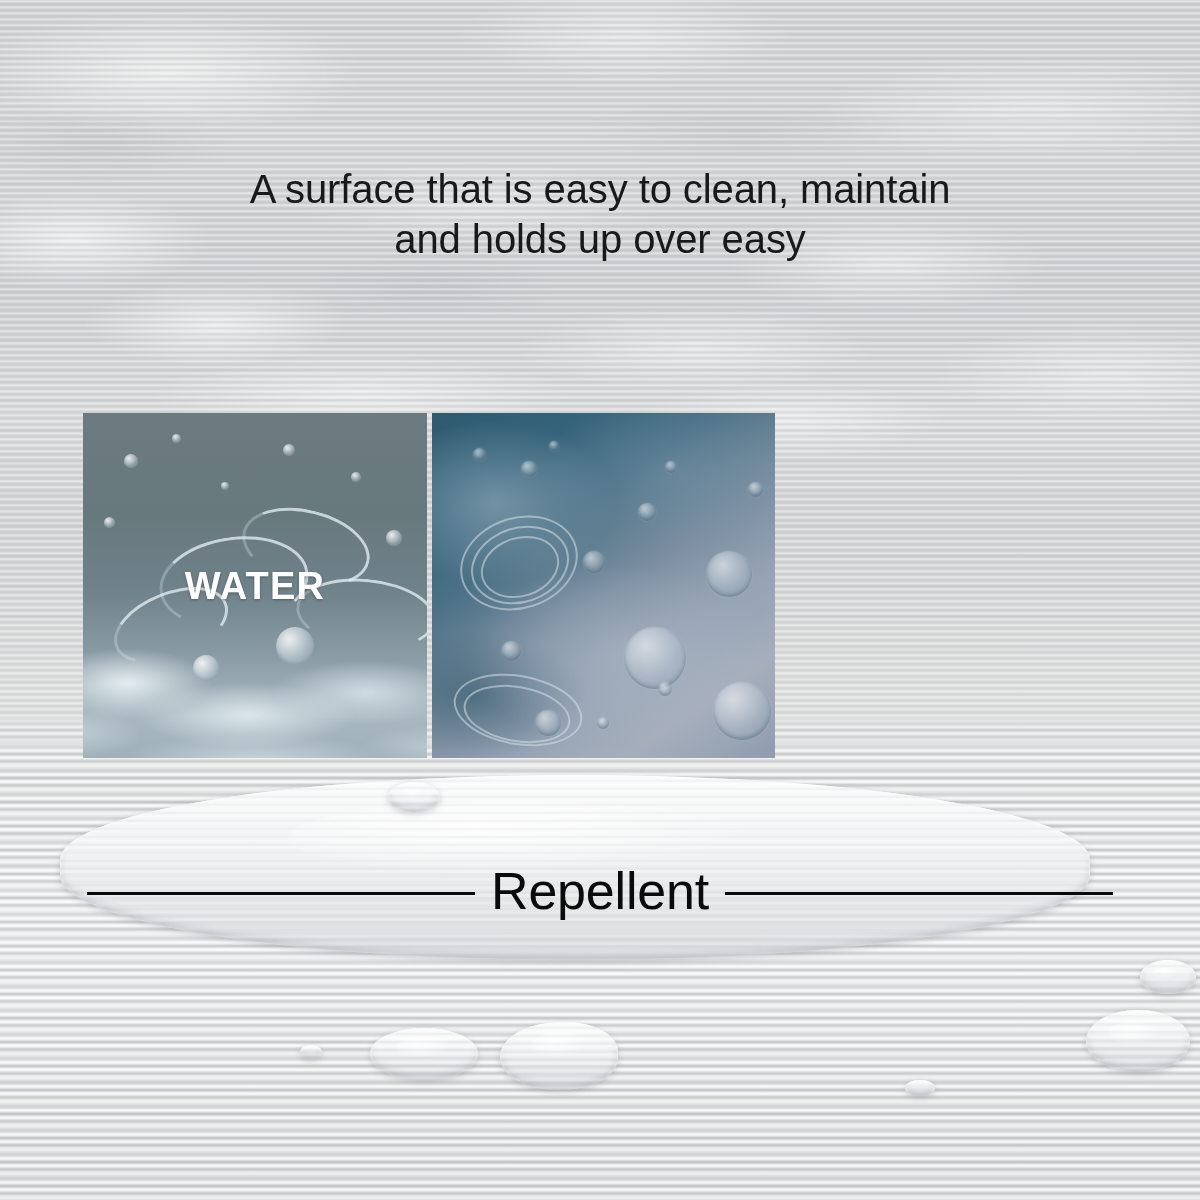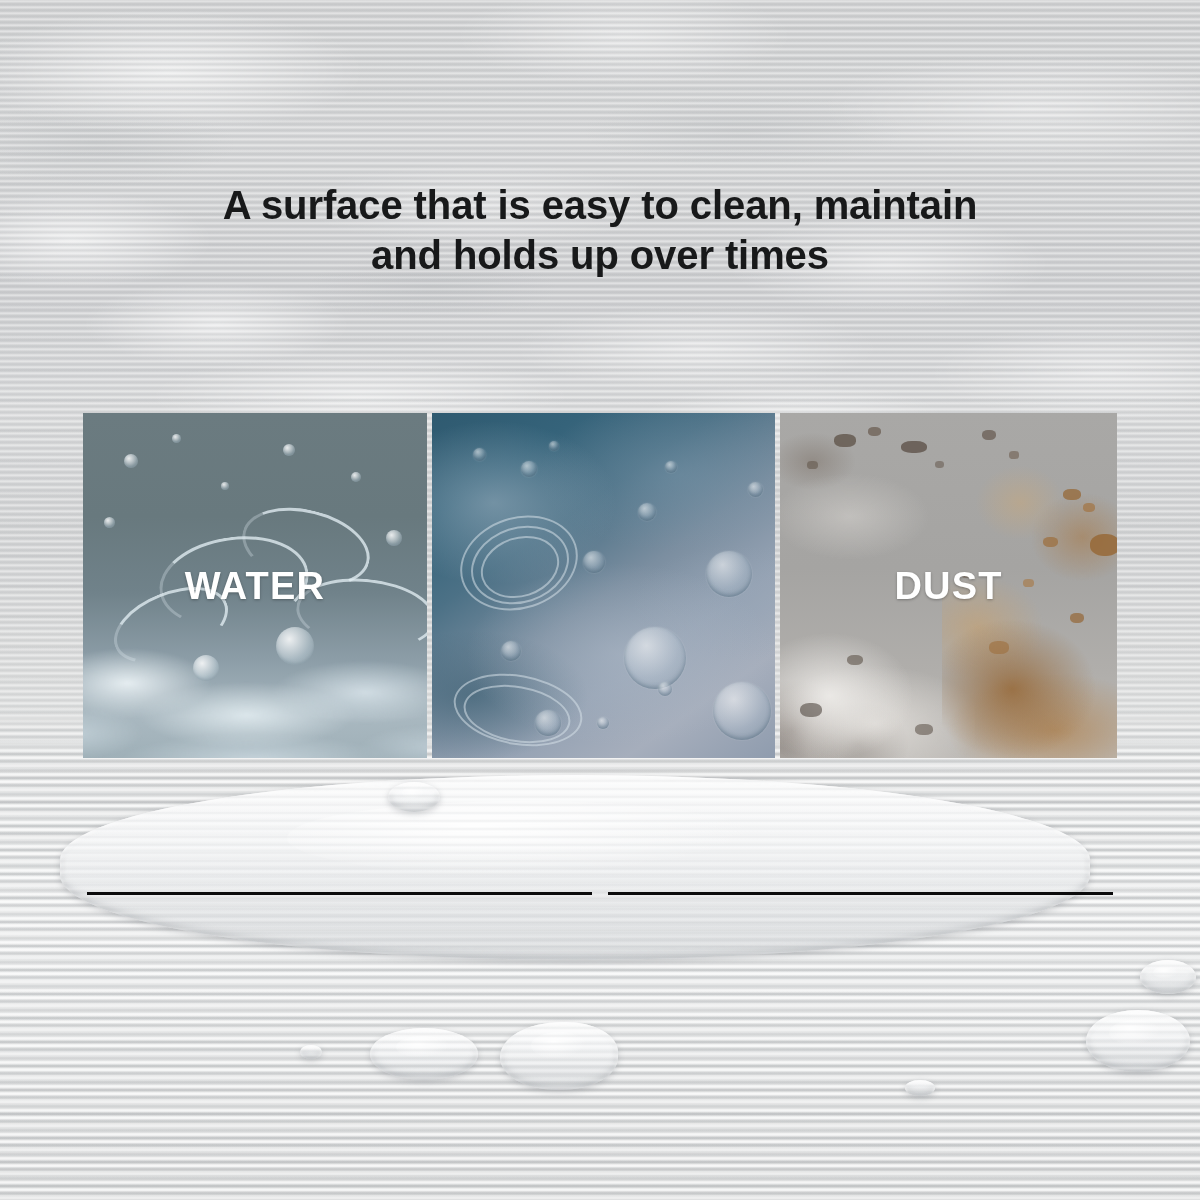--- a/index.html
+++ b/index.html
@@ -136,24 +136,24 @@
     text-align:center;
     font-size:62px;
     font-weight:bold;
     letter-spacing:-0.6px;
     color:#0b0b0c;
     font-stretch:condensed;
     line-height:1.0;
     white-space:nowrap;
   }
   .subtitle {
-    position:absolute; left:0; right:0; top:180px;
+    position:absolute; left:0; right:0; top:164px;
     text-align:center;
     font-size:40px;
-    font-weight:bold;
+    font-weight:normal;
     color:#18191a;
     line-height:50px;
     letter-spacing:-0.1px;
   }
   .subtitle .ln { display:block; }
 
   
   .panels {
     position:absolute;
     left:83px; top:413px;
@@ -344,21 +344,21 @@
   </div>
   <div class="droplet" style="left:388px; top:782px; width:52px; height:30px;">
     <span class="spec" style="left:26%; top:18%; width:46%; height:38%;"></span>
   </div>
   <div class="droplet" style="left:300px; top:1045px; width:22px; height:14px;"></div>
   <div class="droplet" style="left:905px; top:1080px; width:30px; height:16px;"></div>
 
 
   <div class="subtitle">
     <span class="ln">A surface that is easy to clean, maintain</span>
-    <span class="ln">and holds up over times</span>
+    <span class="ln">and holds up over easy</span>
   </div>
 
   <div class="panels">
 
     <div class="panel panel-water">
       <div class="panel-art">
         <div class="water-bg"></div>
         <div class="water-crown"></div>
         <div class="water-arcs">
           <span style="left:22%; top:36%; width:150px; height:90px; transform:rotate(-8deg);"></span>
@@ -404,49 +404,22 @@
           <i style="left:68%; top:14%; width:12px; height:12px;"></i>
           <i style="left:20%; top:66%; width:20px; height:20px;"></i>
           <i style="left:30%; top:86%; width:26px; height:26px;"></i>
           <i style="left:66%; top:78%; width:14px; height:14px;"></i>
           <i style="left:92%; top:20%; width:15px; height:15px;"></i>
           <i style="left:48%; top:88%; width:12px; height:12px;"></i>
         </div>
       </div>
     </div>
 
-    <div class="panel panel-dust">
-      <div class="panel-art">
-        <div class="dust-bg"></div>
-        <div class="dust-grey"></div>
-        <div class="dust-brown"></div>
-        <div class="dust-specks">
-          <i style="left:16%; top:6%;  width:22px; height:13px; background:rgba(92,80,70,.75);"></i>
-          <i style="left:26%; top:4%;  width:13px; height:9px;  background:rgba(104,90,78,.70);"></i>
-          <i style="left:36%; top:8%;  width:26px; height:12px; background:rgba(86,74,64,.72);"></i>
-          <i style="left:60%; top:5%;  width:14px; height:10px; background:rgba(96,82,70,.65);"></i>
-          <i style="left:68%; top:11%; width:10px; height:8px;  background:rgba(110,94,80,.60);"></i>
-          <i style="left:8%;  top:14%; width:11px; height:8px;  background:rgba(100,88,76,.60);"></i>
-          <i style="left:46%; top:14%; width:9px;  height:7px;  background:rgba(100,88,76,.55);"></i>
-          <i style="left:84%; top:22%; width:18px; height:11px; background:rgba(150,104,55,.75);"></i>
-          <i style="left:90%; top:26%; width:12px; height:9px;  background:rgba(162,116,66,.70);"></i>
-          <i style="left:78%; top:36%; width:15px; height:10px; background:rgba(156,110,60,.70);"></i>
-          <i style="left:92%; top:35%; width:30px; height:22px; background:rgba(150,104,55,.85); border-radius:46%;"></i>
-          <i style="left:72%; top:48%; width:11px; height:8px;  background:rgba(168,122,72,.65);"></i>
-          <i style="left:86%; top:58%; width:14px; height:10px; background:rgba(148,102,54,.70);"></i>
-          <i style="left:62%; top:66%; width:20px; height:13px; background:rgba(158,112,62,.62);"></i>
-          <i style="left:20%; top:70%; width:16px; height:10px; background:rgba(84,72,62,.55);"></i>
-          <i style="left:6%;  top:84%; width:22px; height:14px; background:rgba(70,60,52,.55);"></i>
-          <i style="left:40%; top:90%; width:18px; height:11px; background:rgba(78,66,56,.50);"></i>
-          <i style="left:54%; top:46%; width:8px;  height:6px;  background:rgba(120,102,86,.55);"></i>
-        </div>
-      </div>
-      <div class="panel-label">DUST</div>
-    </div>
 
   </div>
 
   <div class="repellent-row">
     <div class="rule"></div>
+    <div class="repellent-word">Repellent</div>
     <div class="rule"></div>
   </div>
 
 </div>
 
 </body></html>

